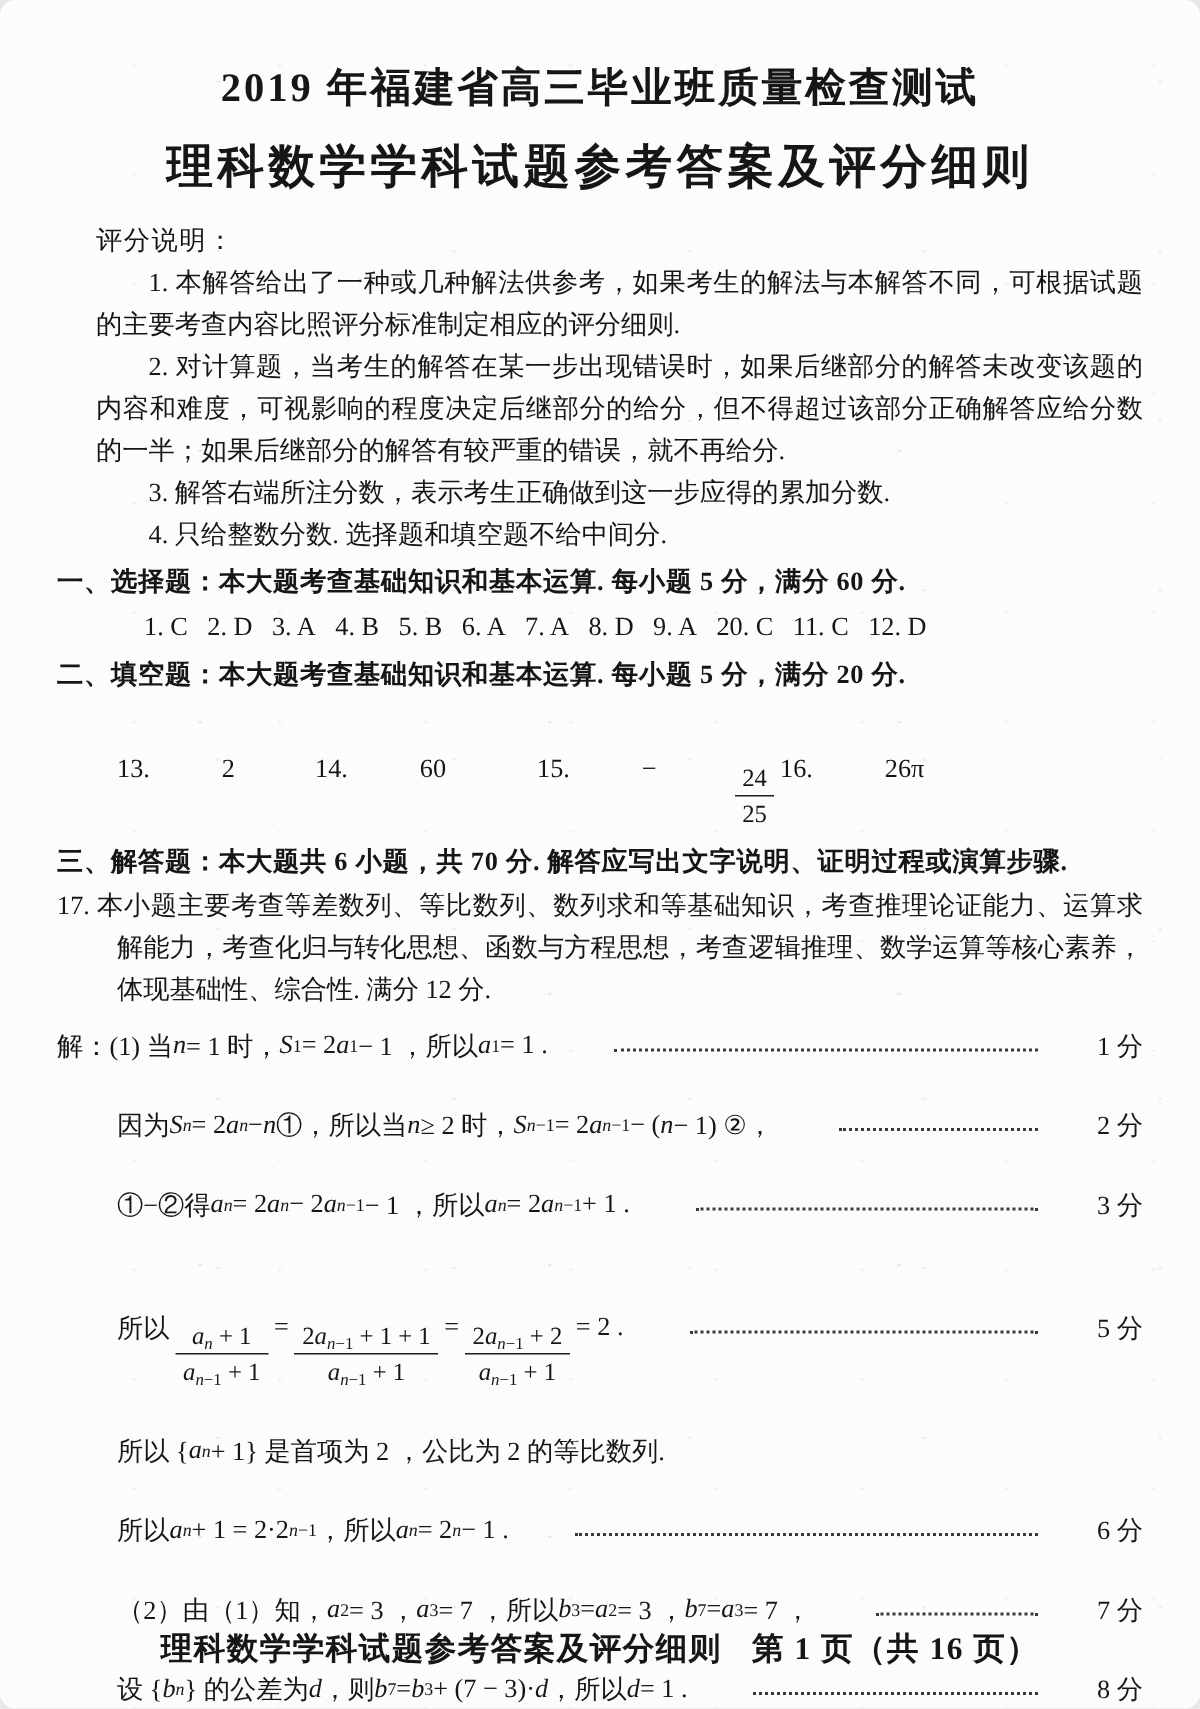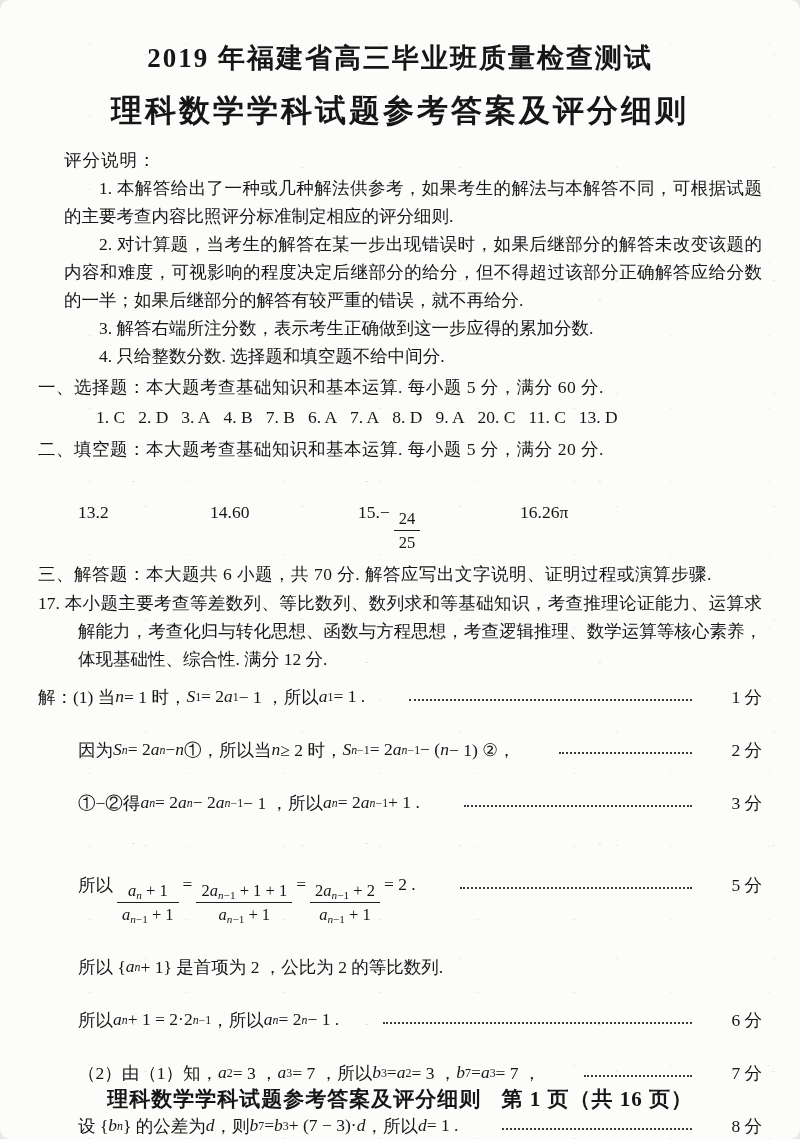--- a/index.html
+++ b/index.html
@@ -31,24 +31,24 @@
   .title2 {
     text-align: center;
     font-family: "Liberation Sans", "DejaVu Sans", sans-serif;
     font-size: 31px; font-weight: 900;
     letter-spacing: 3px;
     margin: 0 0 14px 0;
   }
   .notes { margin-left: 26px; line-height: 28px; }
   .notes .note-head { letter-spacing: 1px; }
   .notes p { text-indent: 2em; text-align: justify; }
-  .sec-head { font-weight: normal; line-height: 29px; margin-top: 3px; letter-spacing: 0.5px; }
+  .sec-head { font-weight: bold; line-height: 29px; margin-top: 3px; letter-spacing: 0.5px; }
   .choice-row { padding-left: 58px; line-height: 30px; display: flex; gap: 13px; white-space: nowrap; }
   .blank-row { padding-left: 40px; margin: 8px 0 6px 0; display: flex; align-items: center; min-height: 58px; }
-  .blank-item { display: inline-flex; align-items: center; }
+  .blank-item { display: inline-flex; align-items: center; gap: 48px; }
   .bi-13 { width: 132px; } .bi-14 { width: 148px; } .bi-15 { width: 162px; }
   .q17 { line-height: 28px; padding-left: 40px; text-indent: -40px; text-align: justify; margin-bottom: 10px; }
   .sol { margin-top: 12px; }
   .sline { display: flex; align-items: center; margin-bottom: 29px; padding-left: 40px; gap: 34px; }
   .sline.first { padding-left: 0; }
   .sline .body { white-space: nowrap; display: inline-flex; align-items: center; }
   .sline .leader { flex: 1; border-bottom: 2.5px dotted #3a3a3a; height: 0; margin: 0 5px 0 10px; position: relative; top: 3px; min-width: 20px; }
   .sline .score { white-space: nowrap; }
   sub { font-size: 68%; line-height: 0; vertical-align: -0.28em; }
   sup { font-size: 68%; line-height: 0; vertical-align: 0.55em; }
@@ -74,28 +74,28 @@
     <p>3. 解答右端所注分数，表示考生正确做到这一步应得的累加分数.</p>
     <p>4. 只给整数分数. 选择题和填空题不给中间分.</p>
   </div>
 
   <div class="sec-head">一、选择题：本大题考查基础知识和基本运算. 每小题 5 分，满分 60 分.</div>
   <div class="choice-row">
     <span>1. C</span>
     <span>2. D</span>
     <span>3. A</span>
     <span>4. B</span>
-    <span>7. B</span>
+    <span>5. B</span>
     <span>6. A</span>
     <span>7. A</span>
     <span>8. D</span>
     <span>9. A</span>
     <span>20. C</span>
     <span>11. C</span>
-    <span>13. D</span>
+    <span>12. D</span>
   </div>
 
   <div class="sec-head">二、填空题：本大题考查基础知识和基本运算. 每小题 5 分，满分 20 分.</div>
   <div class="blank-row">
     <span class="blank-item bi-13">
       <span>13. </span>
       <span>2</span>
     </span>
     <span class="blank-item bi-14">
       <span>14. </span>

